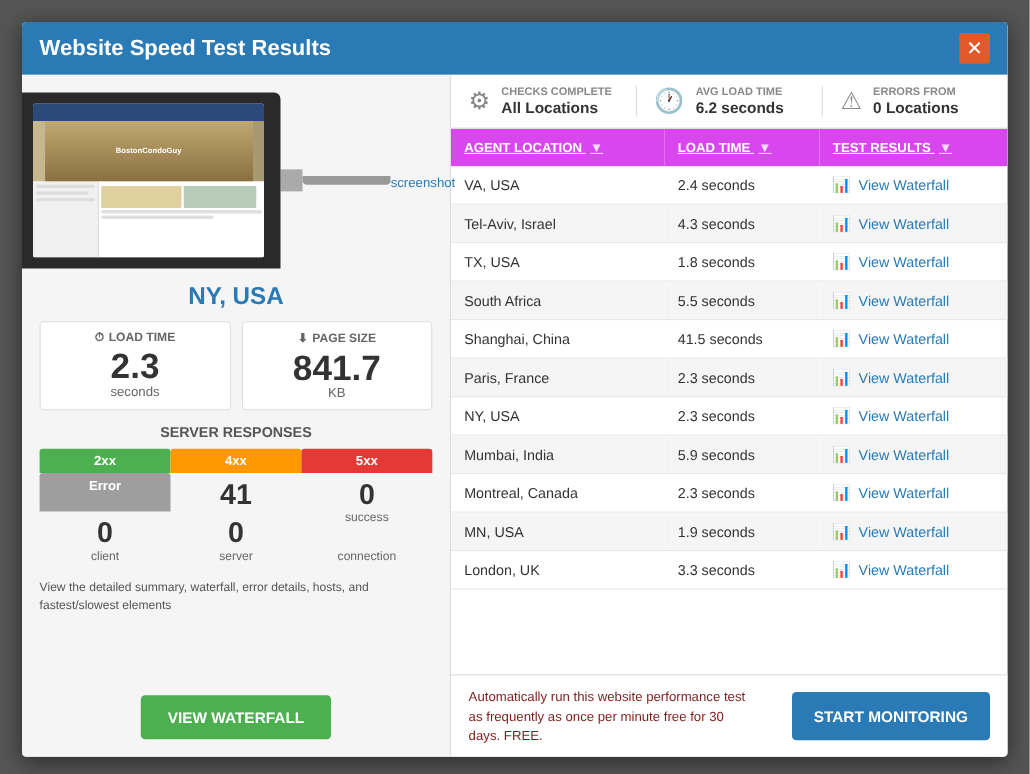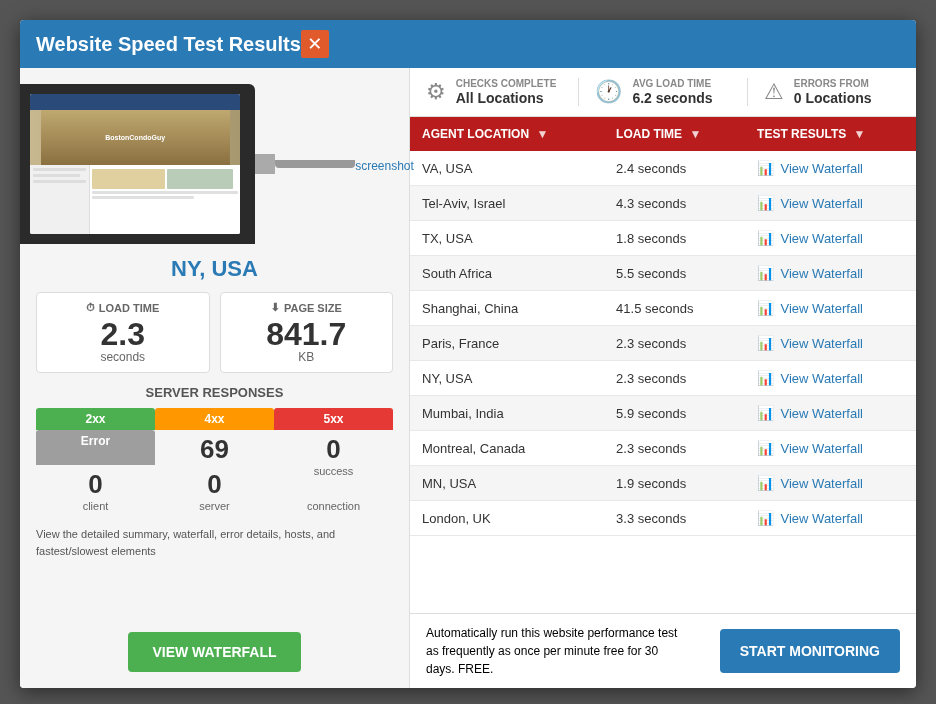--- a/index.html
+++ b/index.html
@@ -18,21 +18,21 @@
       border-radius: 4px;
       overflow: hidden;
       box-shadow: 0 4px 20px rgba(0,0,0,0.5);
     }
     .modal-header {
       background: #2a7ab5;
       color: #fff;
       padding: 10px 16px;
       display: flex;
       align-items: center;
-      justify-content: flex-start;
+      justify-content: space-between;
     }
     .modal-header-title {
       font-size: 20px;
       font-weight: bold;
     }
     .modal-close {
       background: #e05a2b;
       border: none;
       color: #fff;
       font-size: 18px;
@@ -277,22 +277,23 @@
     }
     .table-wrapper {
       flex: 1;
       overflow-y: auto;
     }
     table {
       width: 100%;
       border-collapse: collapse;
     }
     thead tr {
-      background: #b91c1c;
-      color: #fff;
+      background: #d946ef;
+      color: #fff;
+      text-decoration: underline;
     }
     thead th {
       padding: 10px 12px;
       text-align: left;
       font-size: 12px;
       font-weight: bold;
       text-transform: uppercase;
     }
     thead th.sortable {
       cursor: pointer;
@@ -353,21 +354,21 @@
       font-size: 16px;
       font-weight: bold;
       color: #2a7ab5;
     }
     .logo-text-sub {
       font-size: 10px;
       color: #888;
     }
     .bottom-message {
       font-size: 12px;
-      color: #000000;
+      color: #7f1d1d;
       max-width: 350px;
       line-height: 1.5;
     }
     .start-monitoring-btn {
       background: #2a7ab5;
       color: #fff;
       border: none;
       padding: 14px 20px;
       font-size: 14px;
       font-weight: bold;
@@ -442,21 +443,21 @@
           <div class="stat-unit">KB</div>
         </div>
       </div>
 
       <div class="server-responses-title">SERVER RESPONSES</div>
       <div class="responses-grid" id="responses-grid">
           <div class="resp-header green">2xx</div>
           <div class="resp-header orange">4xx</div>
           <div class="resp-header red">5xx</div>
           <div class="resp-header gray">Error</div>
-          <div class="resp-value">69</div>
+          <div class="resp-value">41</div>
           <div class="resp-value">0</div>
           <div class="resp-value">0</div>
           <div class="resp-value">0</div>
           <div class="resp-sublabel">success</div>
           <div class="resp-sublabel">client</div>
           <div class="resp-sublabel">server</div>
           <div class="resp-sublabel">connection</div>
         </div>
 
       <p class="summary-text">View the detailed summary, waterfall, error details, hosts, and fastest/slowest elements</p>

